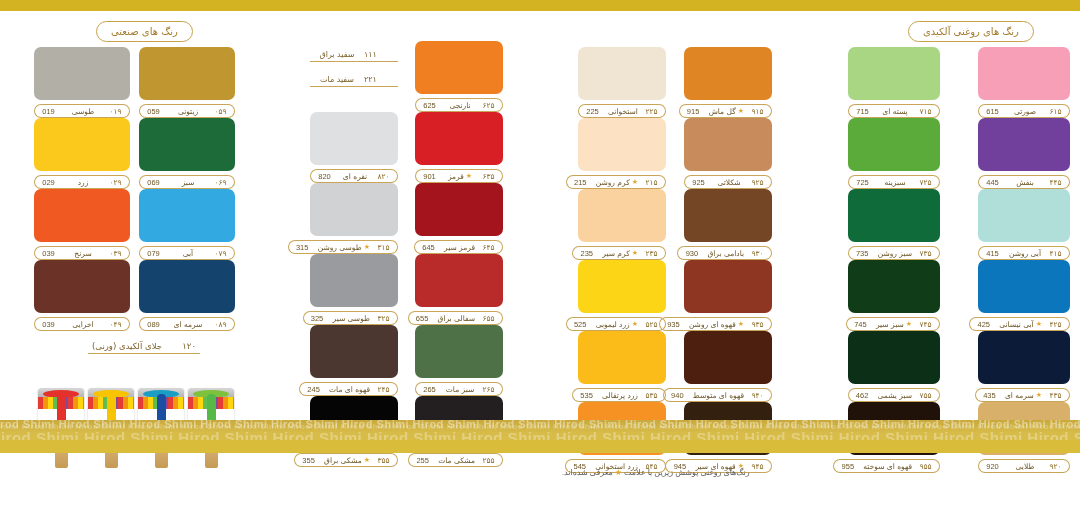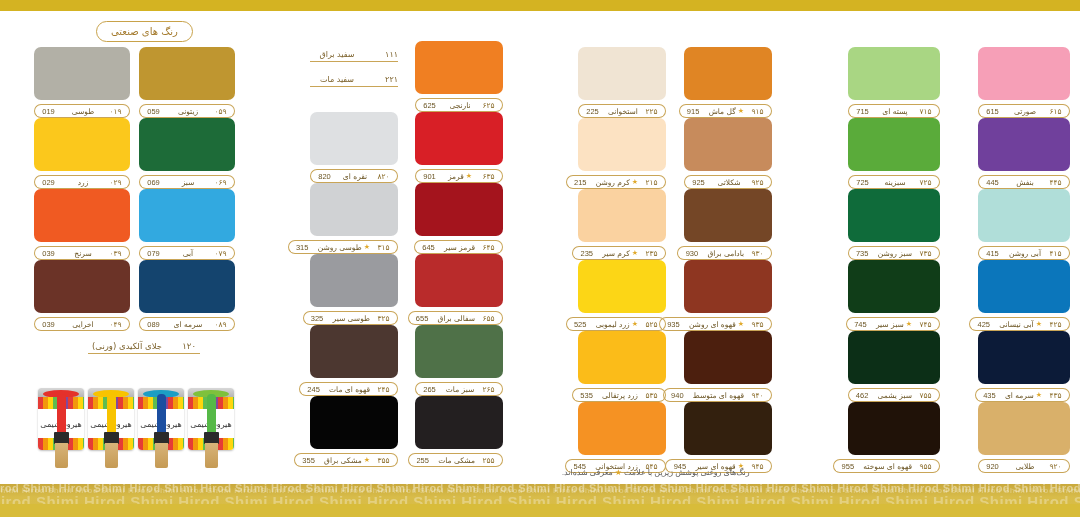--- a/index.html
+++ b/index.html
@@ -2,21 +2,21 @@
 <html lang="fa" dir="rtl"><head>
 <meta charset="utf-8">
 <style>
   * { box-sizing: border-box; margin: 0; padding: 0; }
   html, body {
     width: 1080px; height: 517px;
     background: #ffffff;
     font-family: "DejaVu Sans", "Liberation Sans", sans-serif;
     overflow: hidden;
   }
-  #page { position: relative; width: 1080px; height: 517px; background: #fff; }
+  #page { position: relative; width: 1080px; height: 453px; background: #fff; }
 
   
   .topbar {
     position: absolute; top: 0; left: 0; width: 1080px; height: 11px;
     background: #d4b322;
   }
 
   
   .footerstrip {
     position: absolute; bottom: 0; left: 0; width: 1080px; height: 33px;
@@ -108,21 +108,21 @@
 
   
   .plainrow {
     position: absolute;
     height: 15px;
     border-bottom: 1px solid #c9a557;
     display: flex; align-items: center;
     font-size: 8px; color: #7a5f28;
   }
   .plainrow .pname { flex: 1; text-align: center; }
-  .plainrow .pcode { min-width: 34px; text-align: right; }
+  .plainrow .pcode { min-width: 34px; text-align: left; }
 
   
   .varnish-title {
     position: absolute;
     height: 15px;
     border-bottom: 1.2px solid #c9a557;
     display: flex; align-items: center; justify-content: space-between;
     font-size: 8.5px; color: #7a5f28;
     padding: 0 4px;
   }
@@ -192,20 +192,21 @@
 </style>
 </head>
 <body>
 
 <div id="page">
 
   <div class="topbar"></div>
 
   <div class="pill" style="left:96px; top:21px;">رنگ های صنعتی</div>
 
+  <div class="pill" style="left:908px; top:21px;">رنگ های روغنی آلکیدی</div>
 
   <div id="plain-rows">
       <div class="plainrow" style="left: 310px; top: 47px; width: 88px;">
         <span class="pcode">۱۱۱</span>
         <span class="pname">سفید براق</span>
       </div>
       <div class="plainrow" style="left: 310px; top: 72px; width: 88px;">
         <span class="pcode">۲۲۱</span>
         <span class="pname">سفید مات</span>
       </div>

